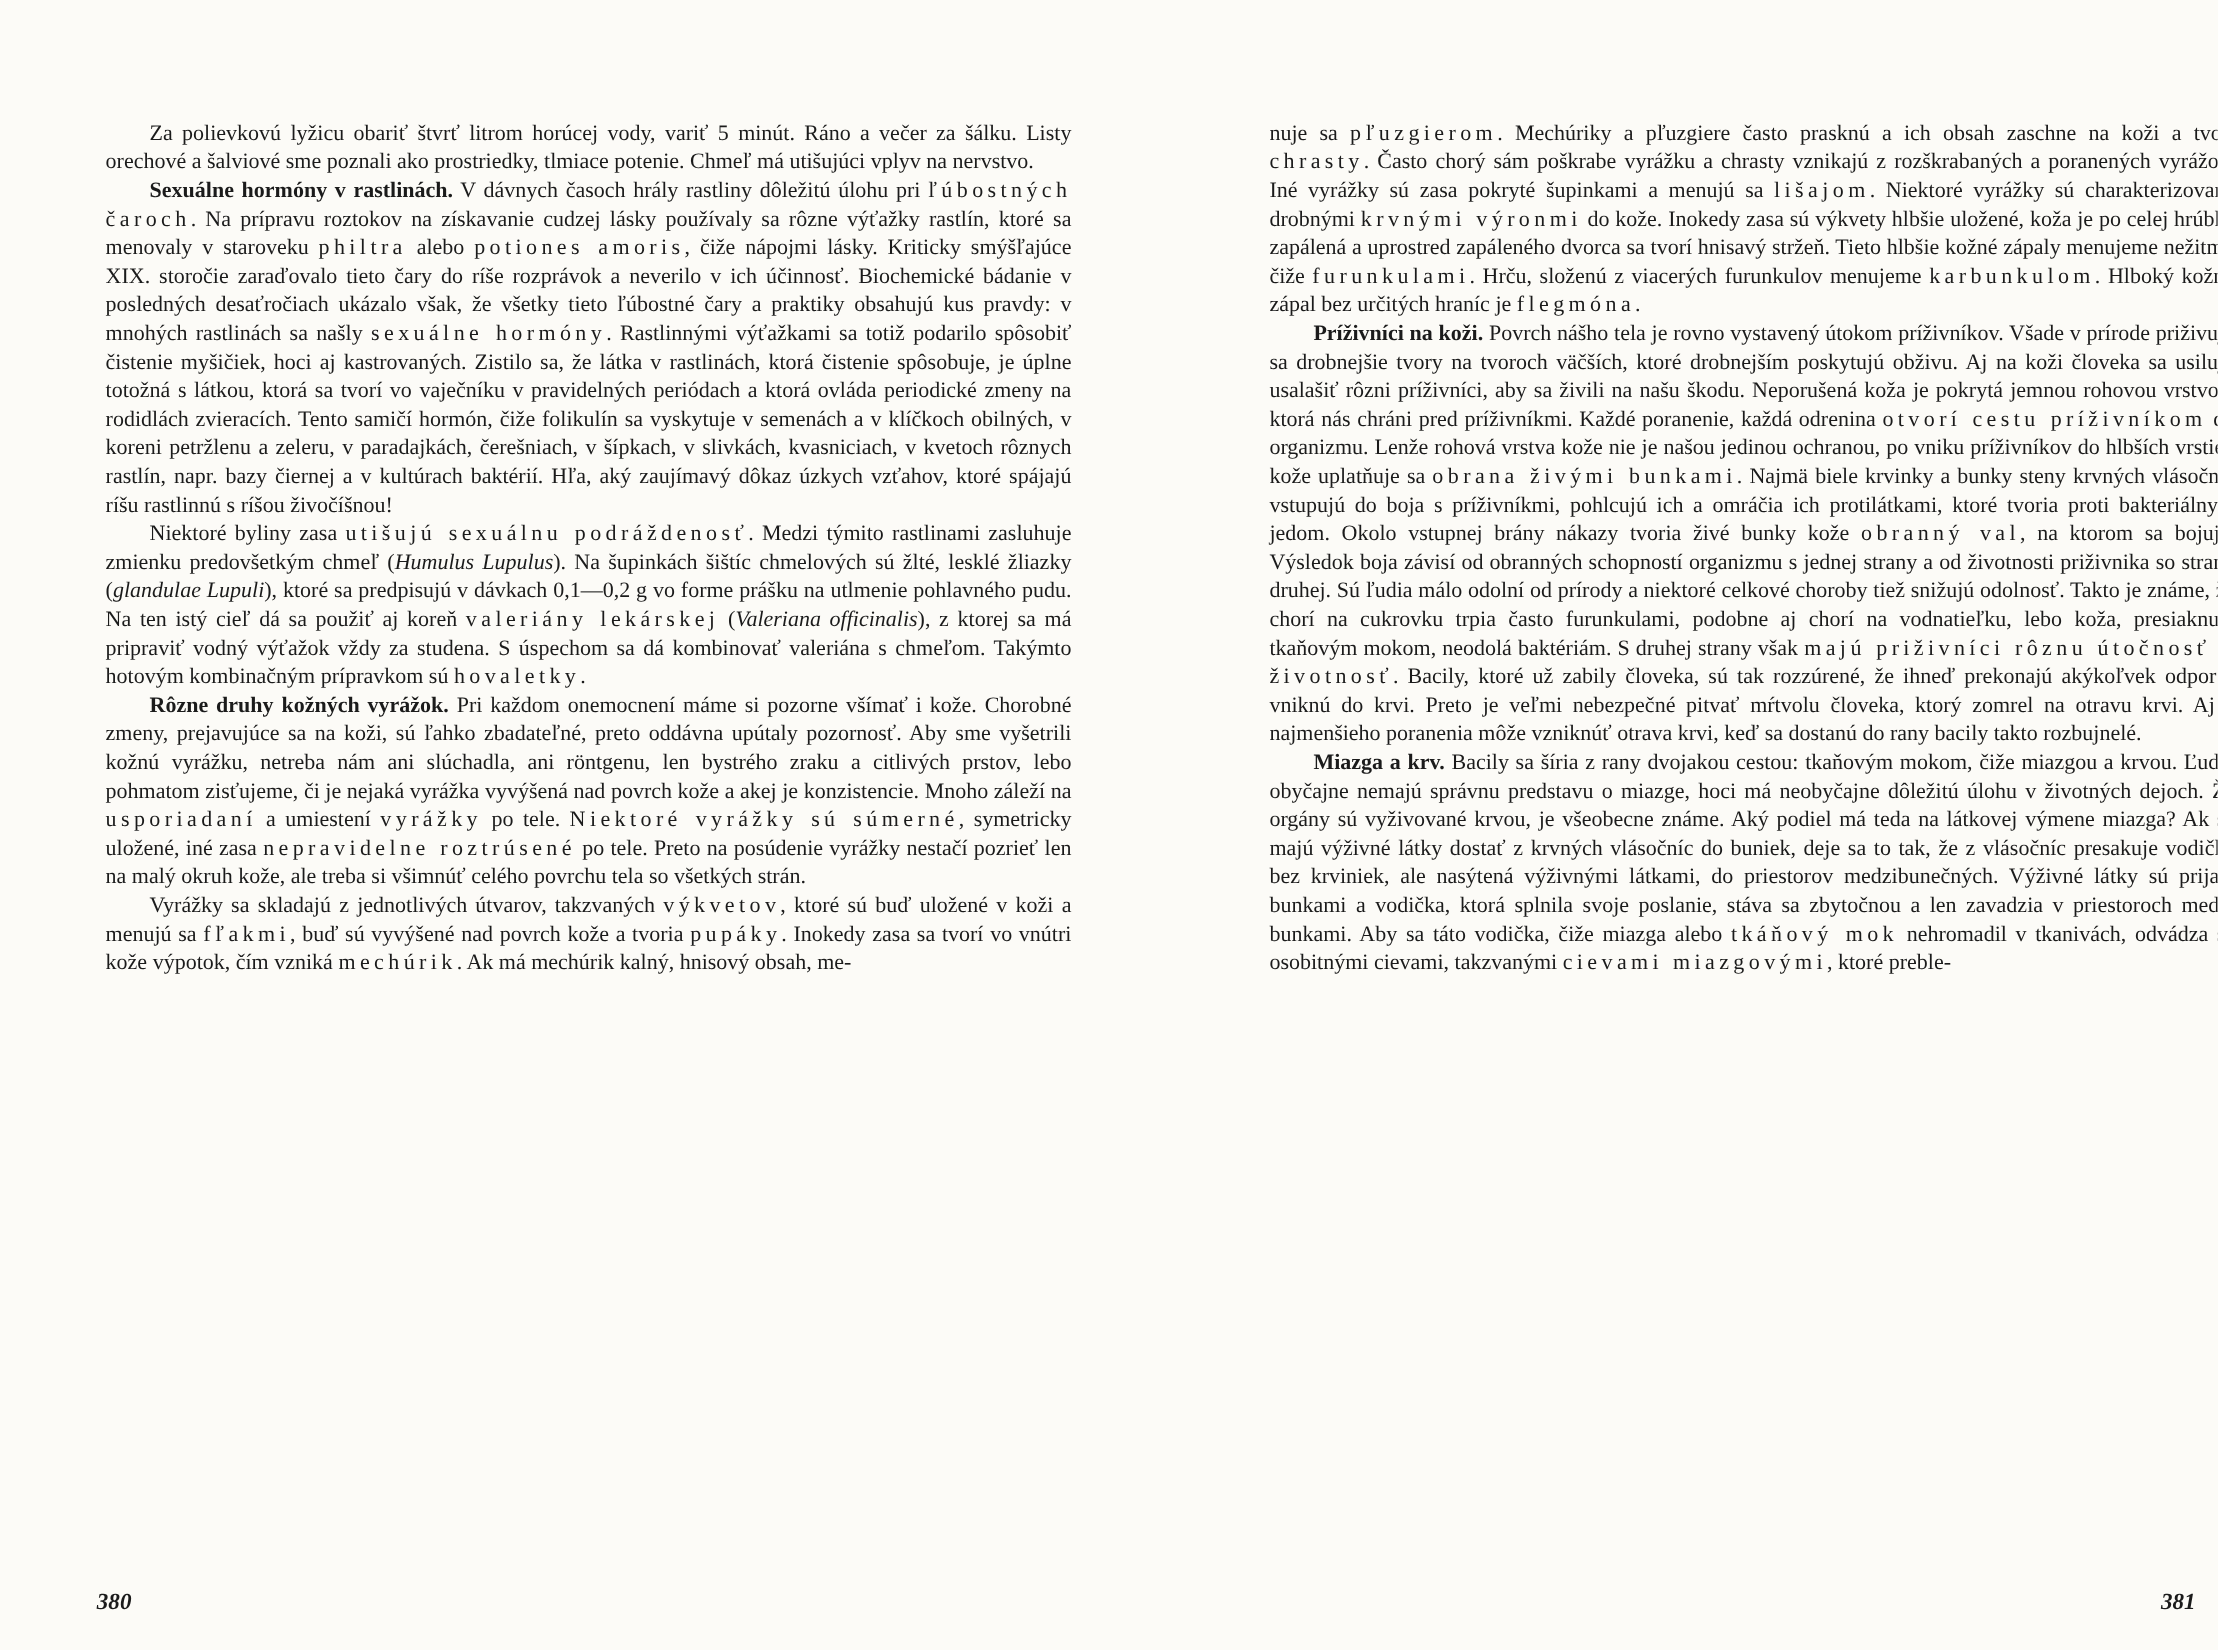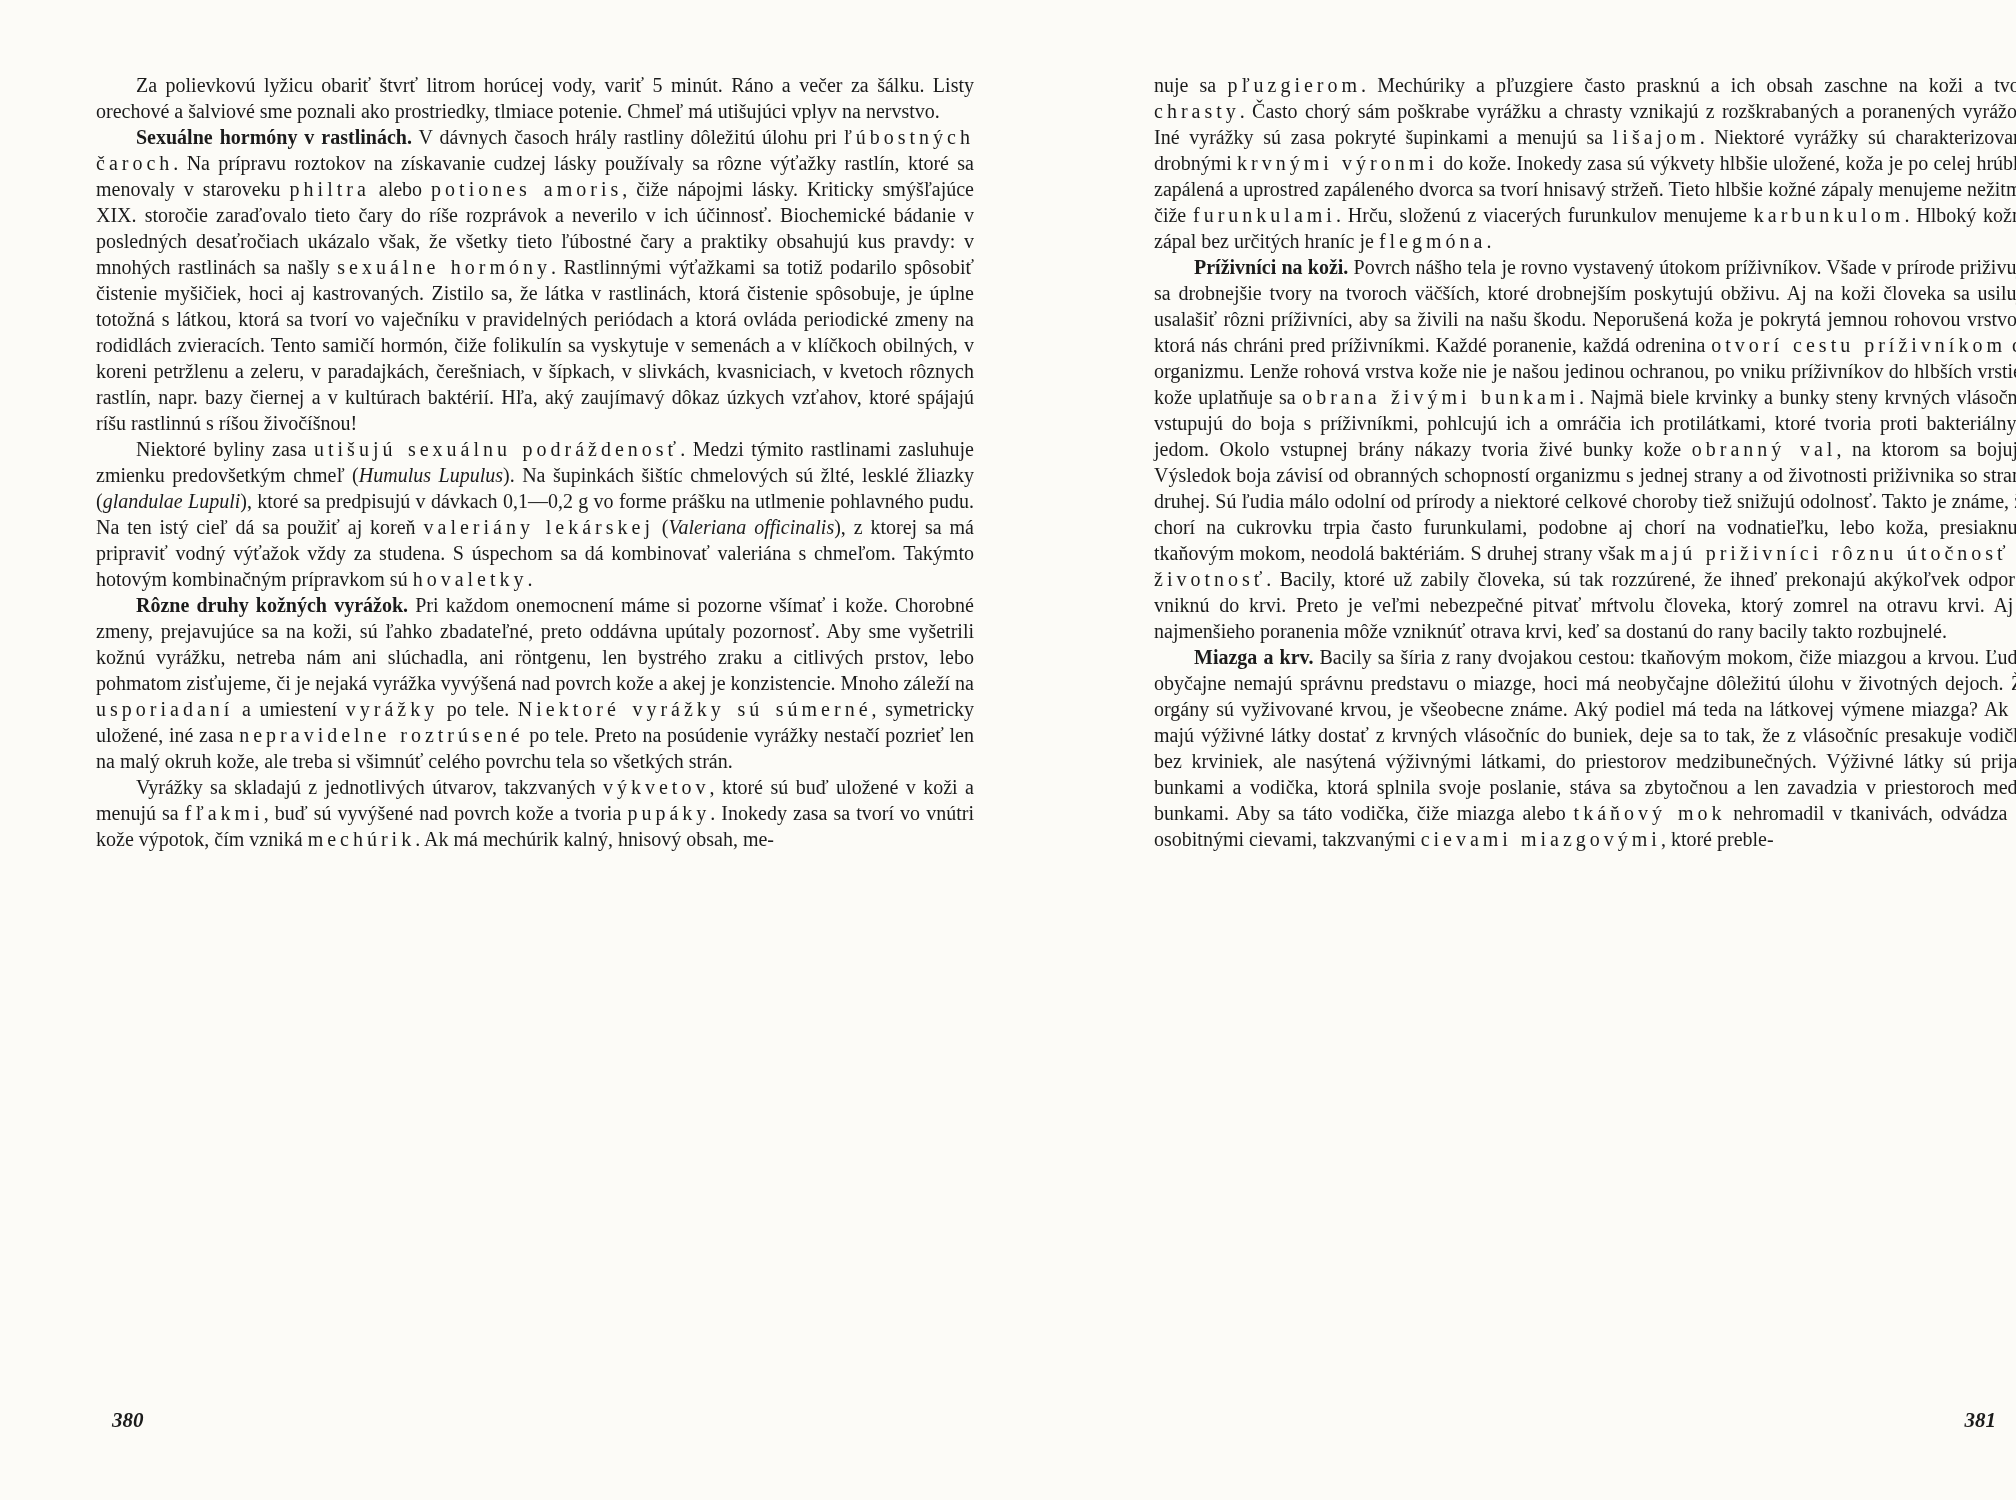--- a/index.html
+++ b/index.html
@@ -9,20 +9,21 @@
   body {
     width: 2016px;
     height: 1500px;
     position: relative;
     background: #fcfbf7;
     overflow: hidden;
   }
   .spread {
     position: absolute;
     inset: 0;
+    margin-top: 36px;
   }
   .page-content {
     position: absolute;
     top: 72px;
     width: 878px;
     font-family: "Liberation Serif", "DejaVu Serif", serif;
     font-size: 20px;
     line-height: 26px;
     color: #1b1b1b;
     text-align: justify;
@@ -52,21 +53,21 @@
 
   .pagenum {
     position: absolute;
     top: 1408px;
     font-family: "Liberation Serif", "DejaVu Serif", serif;
     font-size: 21px;
     font-weight: bold;
     font-style: italic;
     color: #1b1b1b;
   }
-  .pagenum-left  { left: 112px; }
+  .pagenum-left  { left: 88px; }
   .pagenum-right { left: 1118px; width: 878px; text-align: right; }
 </style>
 </head>
 <body style="background: rgb(252, 251, 247);">
 
 <div class="spread">
 
   <div class="page-content content-left" id="left-content" style="color: rgb(27, 27, 27);">
       <p class="para"><span>Za polievkovú lyžicu obariť štvrť litrom horúcej vody, variť 5 minút. Ráno a večer za šálku. Listy orechové a šalviové sme poznali ako prostriedky, tlmiace potenie. Chmeľ má utišujúci vplyv na nervstvo.</span></p>
       <p class="para"><span class="run-b">Sexuálne hormóny v rastlinách.</span><span> V dávnych časoch hrály rastliny dôležitú úlohu pri </span><span class="run-sp">ľúbostných čaroch</span><span>. Na prípravu roztokov na získavanie cudzej lásky používaly sa rôzne výťažky rastlín, ktoré sa menovaly v staroveku </span><span class="run-sp">philtra</span><span> alebo </span><span class="run-sp">potiones amoris</span><span>, čiže nápojmi lásky. Kriticky smýšľajúce XIX. storočie zaraďovalo tieto čary do ríše rozprávok a neverilo v ich účinnosť. Biochemické bádanie v posledných desaťročiach ukázalo však, že všetky tieto ľúbostné čary a praktiky obsahujú kus pravdy: v mnohých rastlinách sa našly </span><span class="run-sp">sexuálne hormóny</span><span>. Rastlinnými výťažkami sa totiž podarilo spôsobiť čistenie myšičiek, hoci aj kastrovaných. Zistilo sa, že látka v rastlinách, ktorá čistenie spôsobuje, je úplne totožná s látkou, ktorá sa tvorí vo vaječníku v pravidelných periódach a ktorá ovláda periodické zmeny na rodidlách zvieracích. Tento samičí hormón, čiže folikulín sa vyskytuje v semenách a v klíčkoch obilných, v koreni petržlenu a zeleru, v paradajkách, čerešniach, v šípkach, v slivkách, kvasniciach, v kvetoch rôznych rastlín, napr. bazy čiernej a v kultúrach baktérií. Hľa, aký zaujímavý dôkaz úzkych vzťahov, ktoré spájajú ríšu rastlinnú s ríšou živočíšnou!</span></p>

